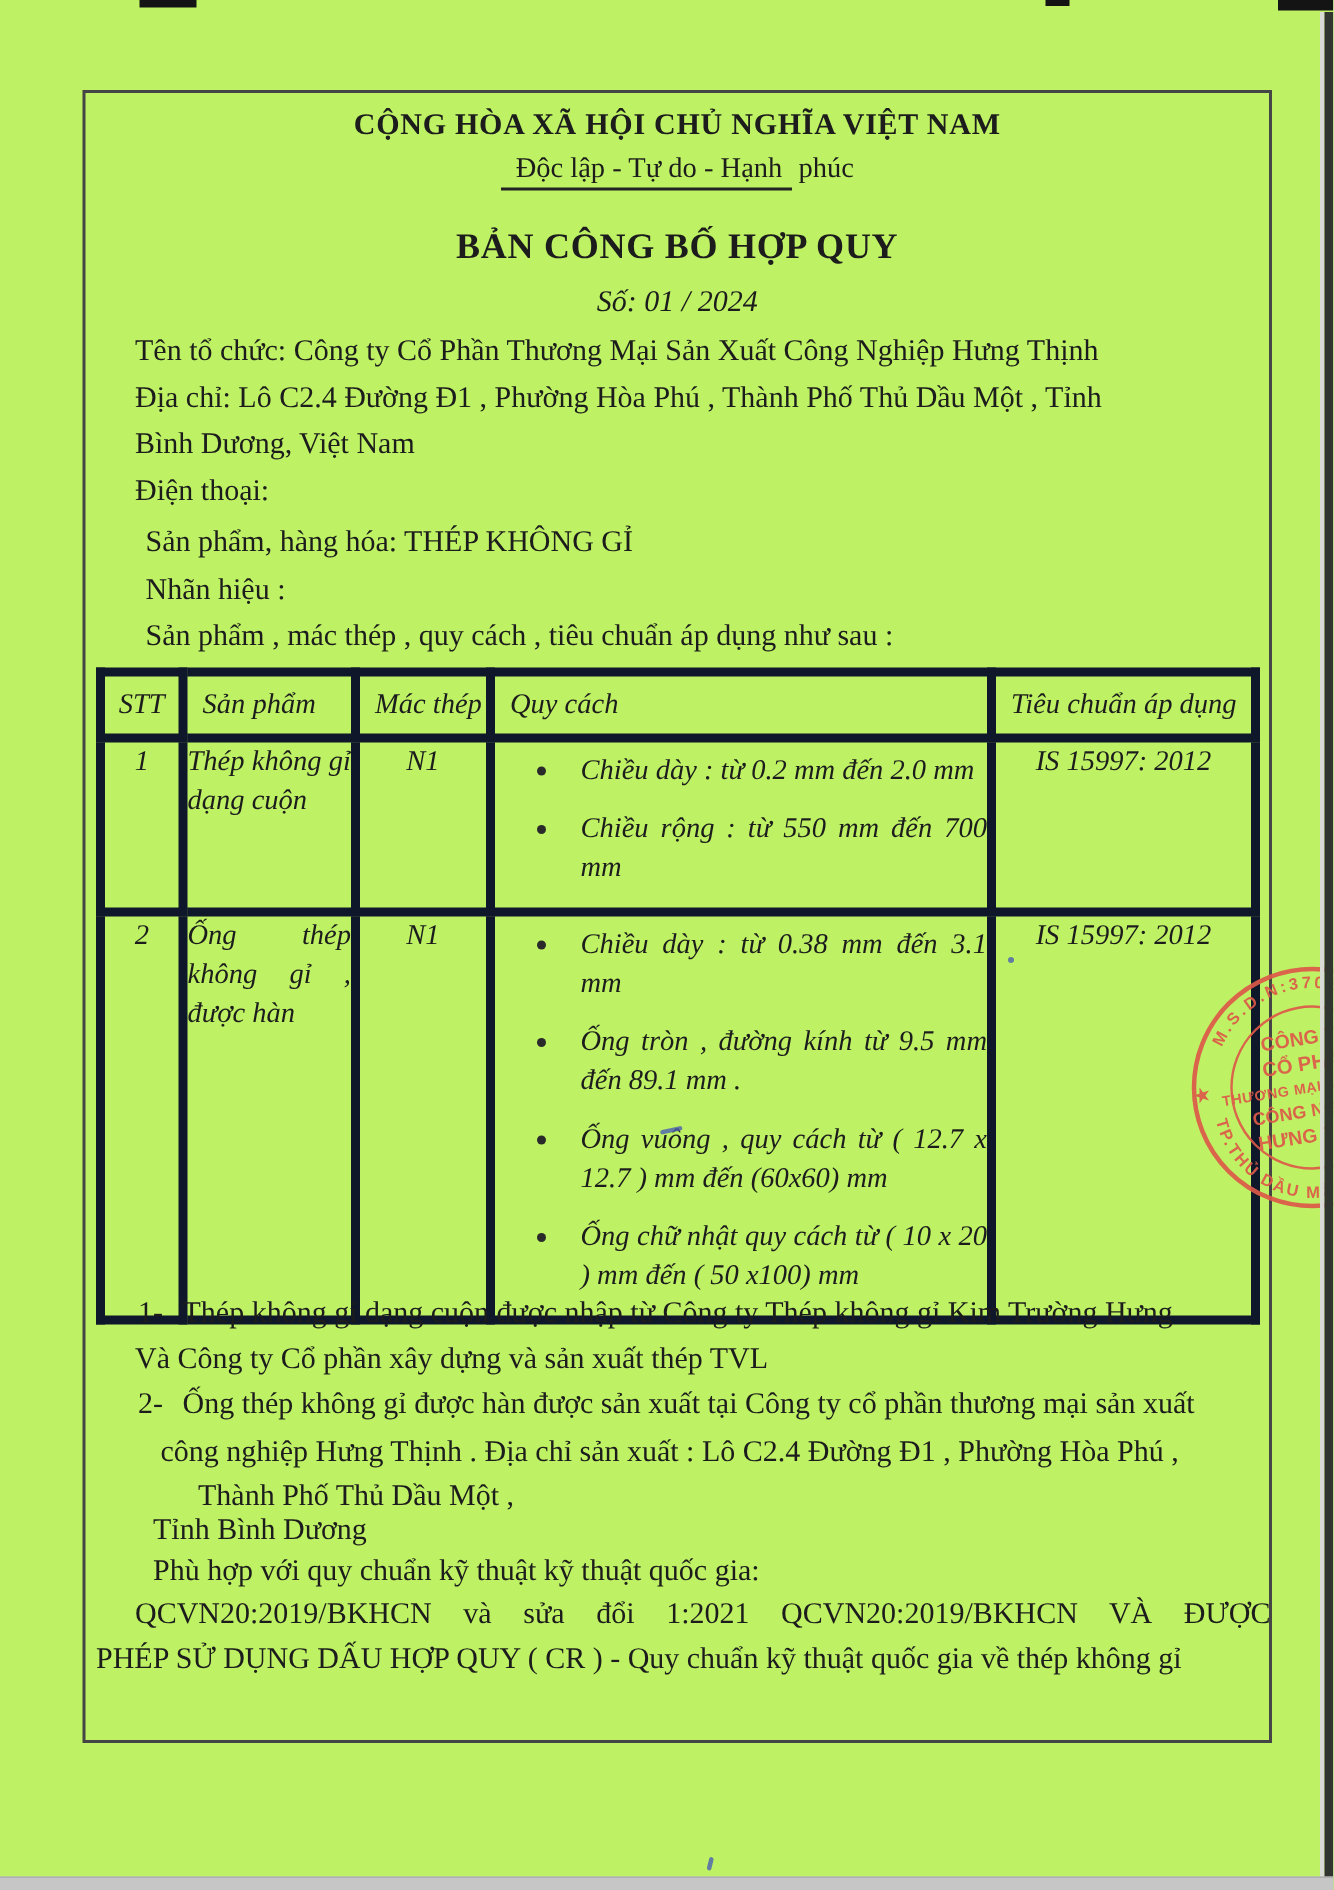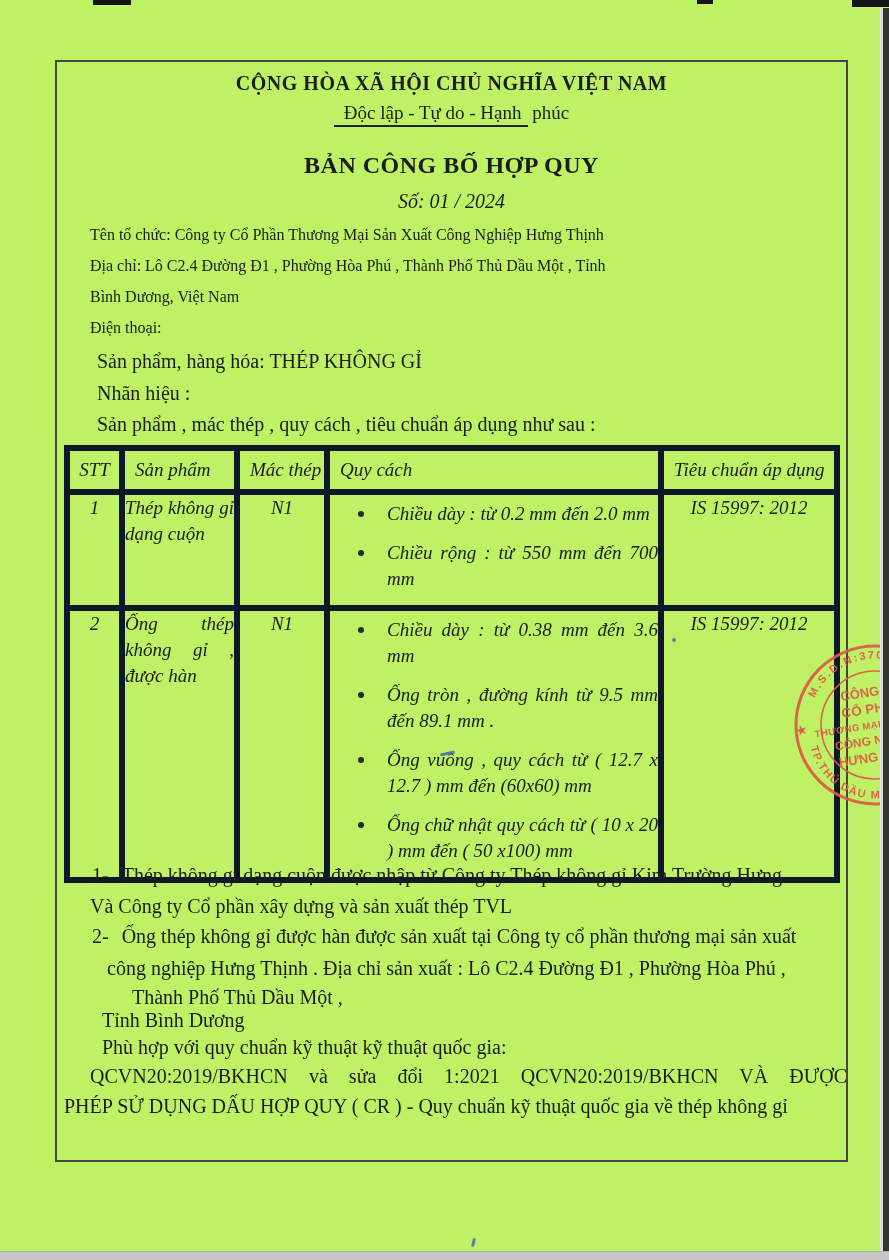--- a/index.html
+++ b/index.html
@@ -28,21 +28,21 @@
   }
   .abs { position:absolute; }
   .center { left:0; width:789px; text-align:center; }
 
   .nat-header { top:10px; font-size:20px; font-weight:bold; letter-spacing:.5px; }
   .motto { top:40px; font-size:19px; font-weight:normal; }
   .motto .ul { border-bottom:2px solid #222; padding:0 6px 2px 10px; }
   .doc-title { top:90px; font-size:24px; font-weight:bold; letter-spacing:.5px; }
   .doc-number { top:128px; font-size:20px;font-style:italic; }
 
-  .para { left:33px; top:157px; width:730px; font-size:16px; line-height:31px; }
+  .para { left:33px; top:157px; width:730px; font-size:20px; line-height:31px; }
   .para2 { left:40px; top:284px; width:720px; font-size:20px; line-height:31.5px; }
   .bold { font-weight:normal; }
 
   
   table.products {
     position:absolute; left:7px; top:383px; width:770px;
     border-collapse:collapse; table-layout:fixed;
     font-size:19px; line-height:26px;
   }
   table.products th, table.products td {
@@ -153,21 +153,21 @@
           </ul>
         </td>
         <td class="std">IS 15997: 2012</td>
       </tr>
       <tr class="r2">
         <td class="stt">2</td>
         <td class="prod">Ống thép không gỉ , được hàn</td>
         <td class="grade">N1</td>
         <td class="specs">
           <ul>
-            <li>Chiều dày : từ 0.38 mm đến 3.6 mm</li>
+            <li>Chiều dày : từ 0.38 mm đến 3.1 mm</li>
             <li>Ống tròn , đường kính từ 9.5 mm đến 89.1 mm .</li>
             <li>Ống vuông , quy cách từ ( 12.7 x 12.7 ) mm đến (60x60) mm</li>
             <li>Ống chữ nhật quy cách từ ( 10 x 20 ) mm đến ( 50 x100) mm</li>
           </ul>
         </td>
         <td class="std">IS 15997: 2012</td>
       </tr>
     </tbody>
       </table>
 

